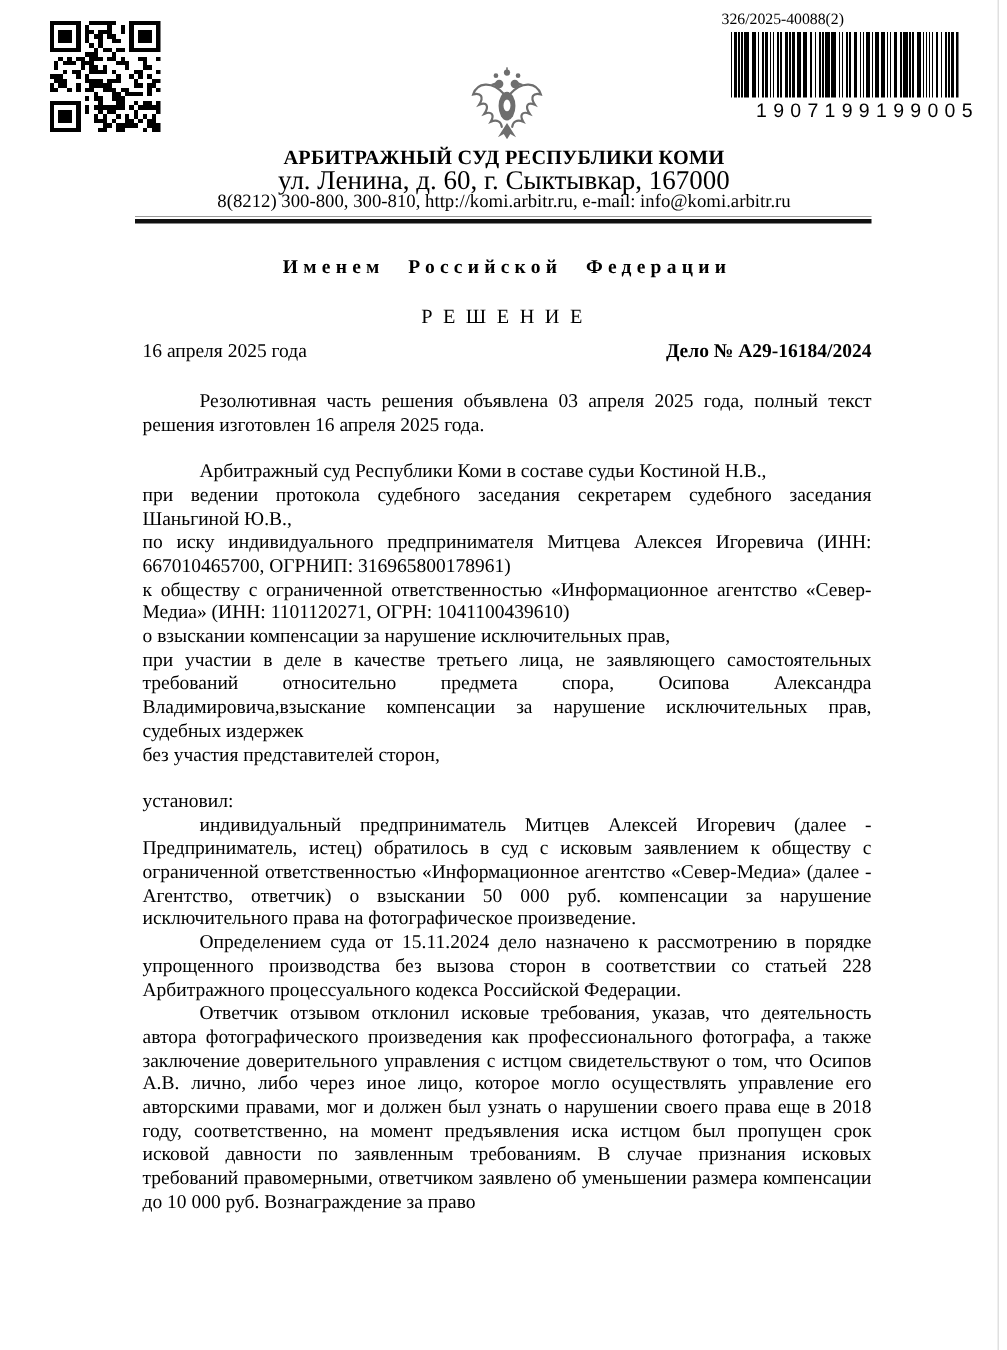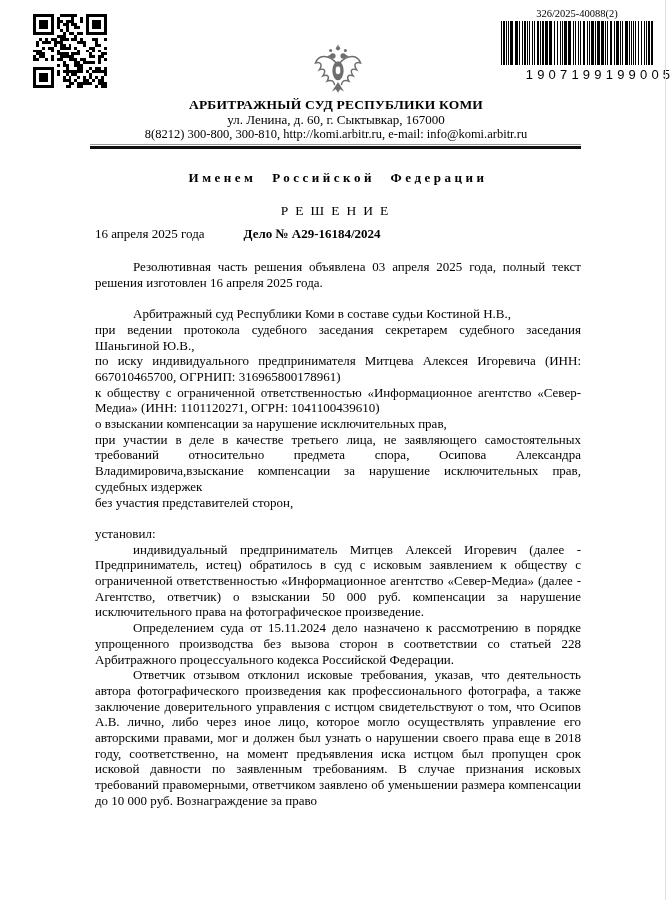--- a/index.html
+++ b/index.html
@@ -16,39 +16,39 @@
     background:#e0e0e0;
   }
   
   .qr{
     position:absolute;left:33px;top:14px;width:74px;height:74px;
   }
   .crest{
     position:absolute;left:312px;top:41px;width:52px;height:56px;
   }
   .barcode{
-    position:absolute;top:8px;right:12px;width:164px;text-align:center;
+    position:absolute;top:8px;right:26px;width:164px;
   }
   .barcode-label{
     font-size:10.5px;line-height:12px;display:block;
   }
   .bars{display:block;margin:1px auto 0;}
   .barcode-digits{
     position:relative;display:inline-block;width:100%;
     margin-top:-13px;background:#fff;
     font-family:"Liberation Sans",sans-serif;
     font-size:13px;letter-spacing:4.2px;line-height:14px;
     white-space:nowrap;
     margin-left:23px;
   }
   .court-head{
     position:absolute;left:93px;top:97px;width:486px;text-align:center;
   }
   .court-name{font-size:13.5px;font-weight:bold;letter-spacing:.2px;line-height:15px;}
-  .court-addr{font-size:13px;line-height:14px;margin-top:1px;}
+  .court-addr{font-size:18px;line-height:14px;margin-top:1px;}
   .court-contacts{font-size:12.5px;line-height:14px;}
   .rule{
     position:absolute;left:90px;top:144px;width:491px;height:5px;
     background:linear-gradient(to bottom,#9a9a9a 0,#9a9a9a 1px,#fff 1px,#fff 2px,#101010 2px,#101010 5px);
   }
   
   .main{
     position:absolute;left:95px;top:165px;width:486px;
   }
   .imenem{
@@ -56,22 +56,22 @@
     letter-spacing:3.5px;word-spacing:9px;
     margin:5px 0 0;line-height:15px;
   }
   .reshenie{
     font-size:13.5px;font-weight:normal;text-align:center;
     letter-spacing:7px;
     margin:18px 0 0;line-height:15px;
   }
   .city{font-size:13px;margin-top:27px;line-height:16px;}
   .meta-row{
-    display:flex;align-items:baseline;
-    font-size:13px;margin-top:8px;line-height:16px;gap:39px;
+    display:flex;justify-content:space-between;align-items:baseline;
+    font-size:13px;margin-top:8px;line-height:16px;
   }
   .case-no{font-weight:bold;}
   .paras{
     margin-top:17px;
     font-size:13px;line-height:15.7px;
     text-align:justify;
   }
   .paras p{margin:0;}
   .paras p.indent{text-indent:38px;}
   .paras p.gap{margin-top:15.7px;}

